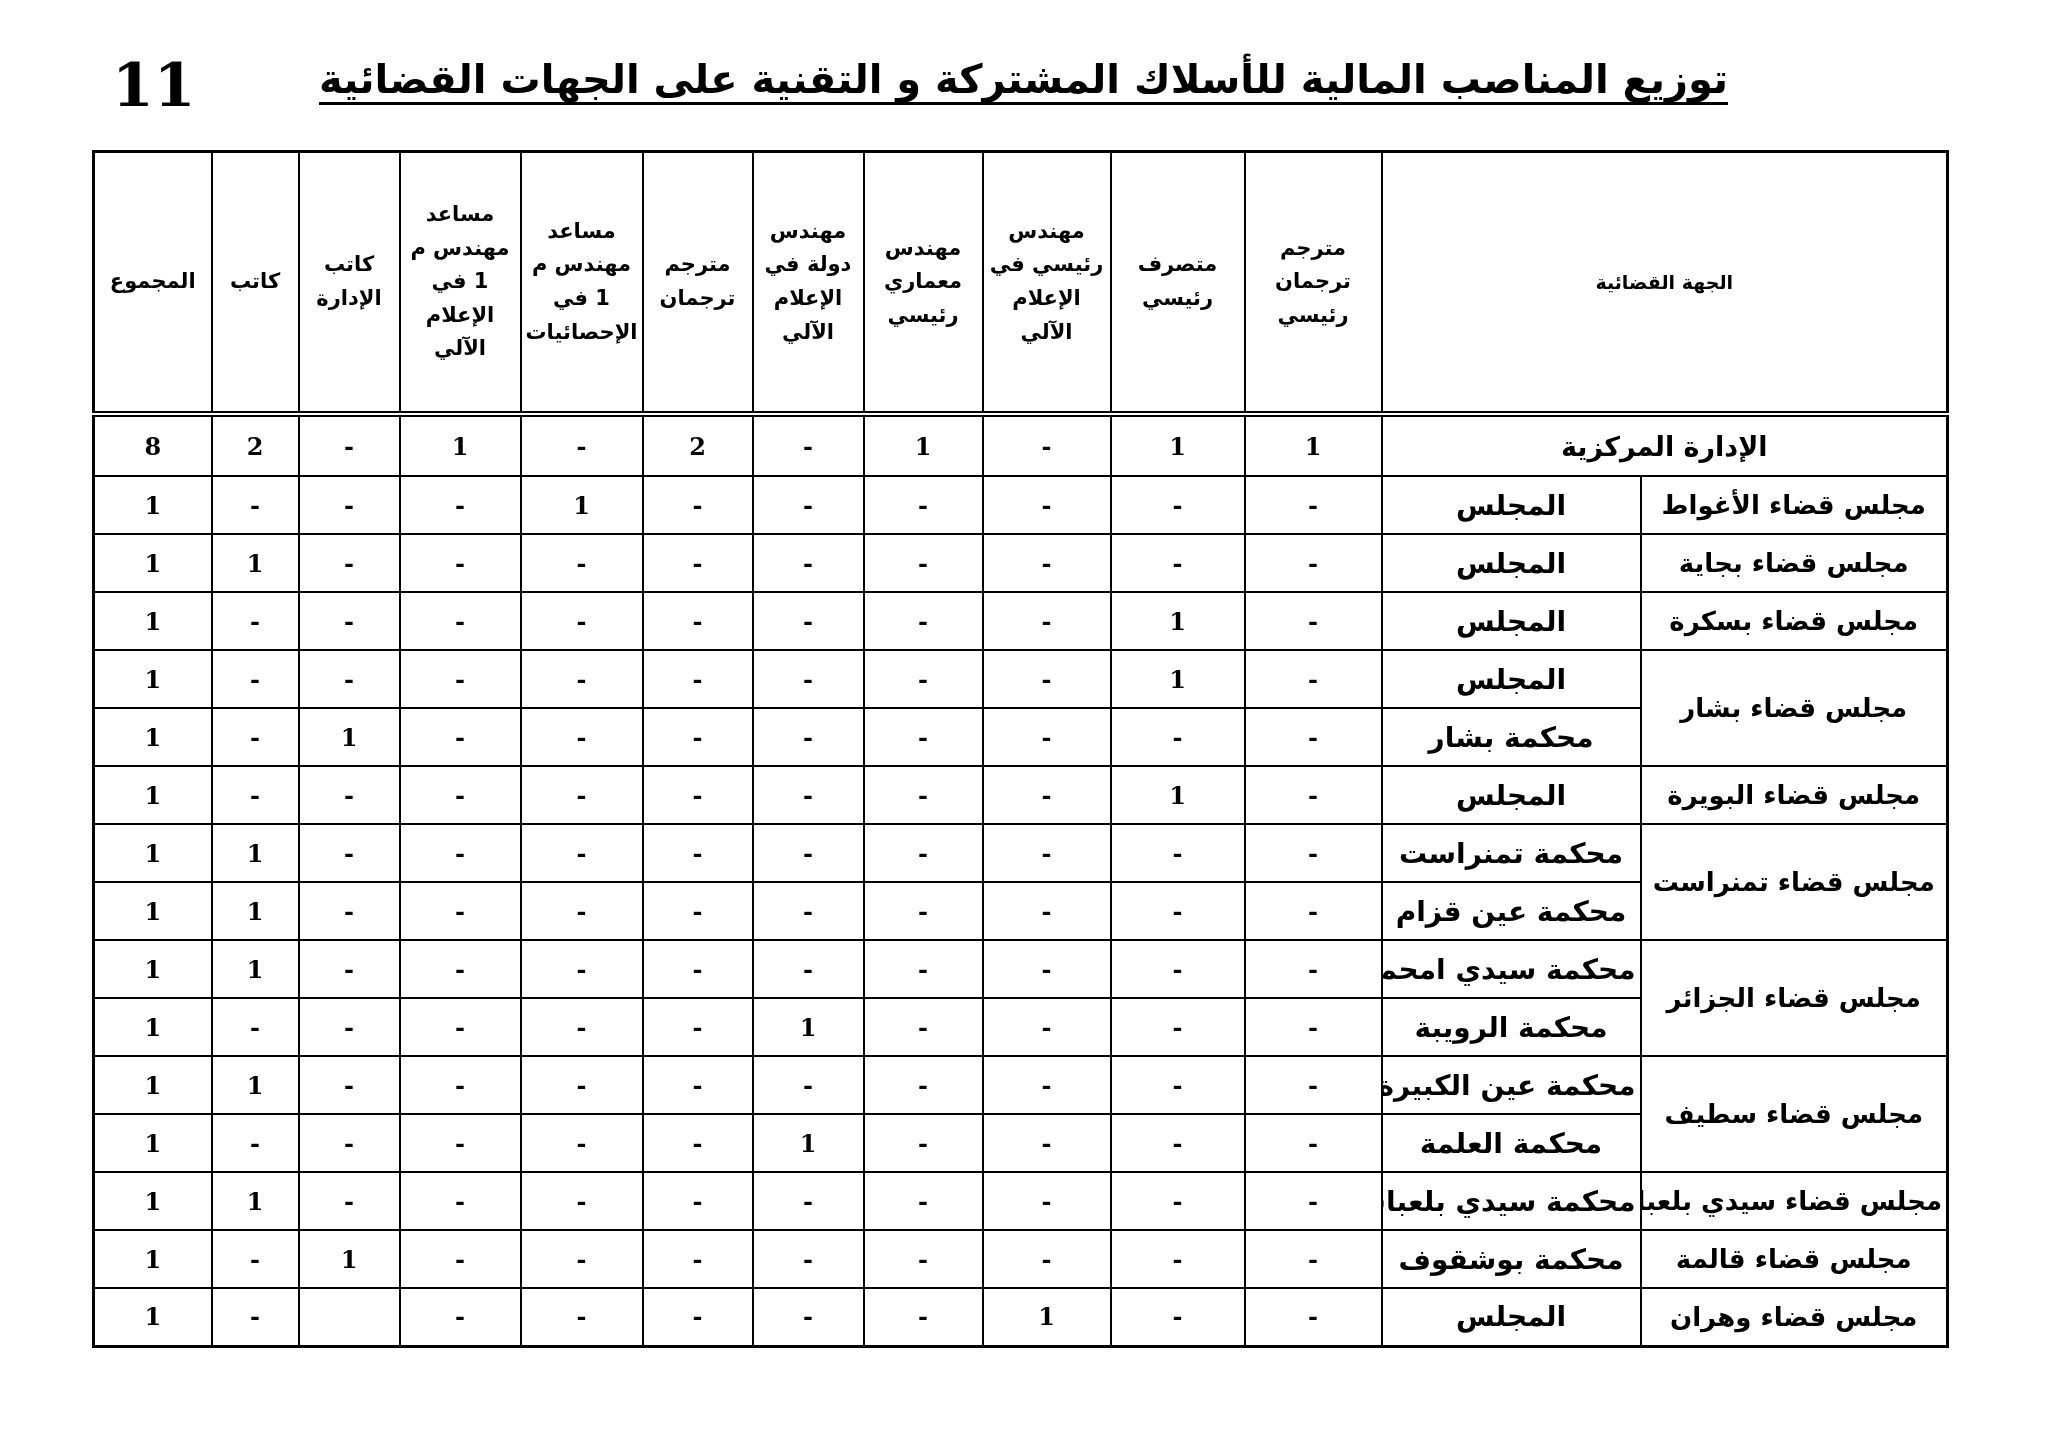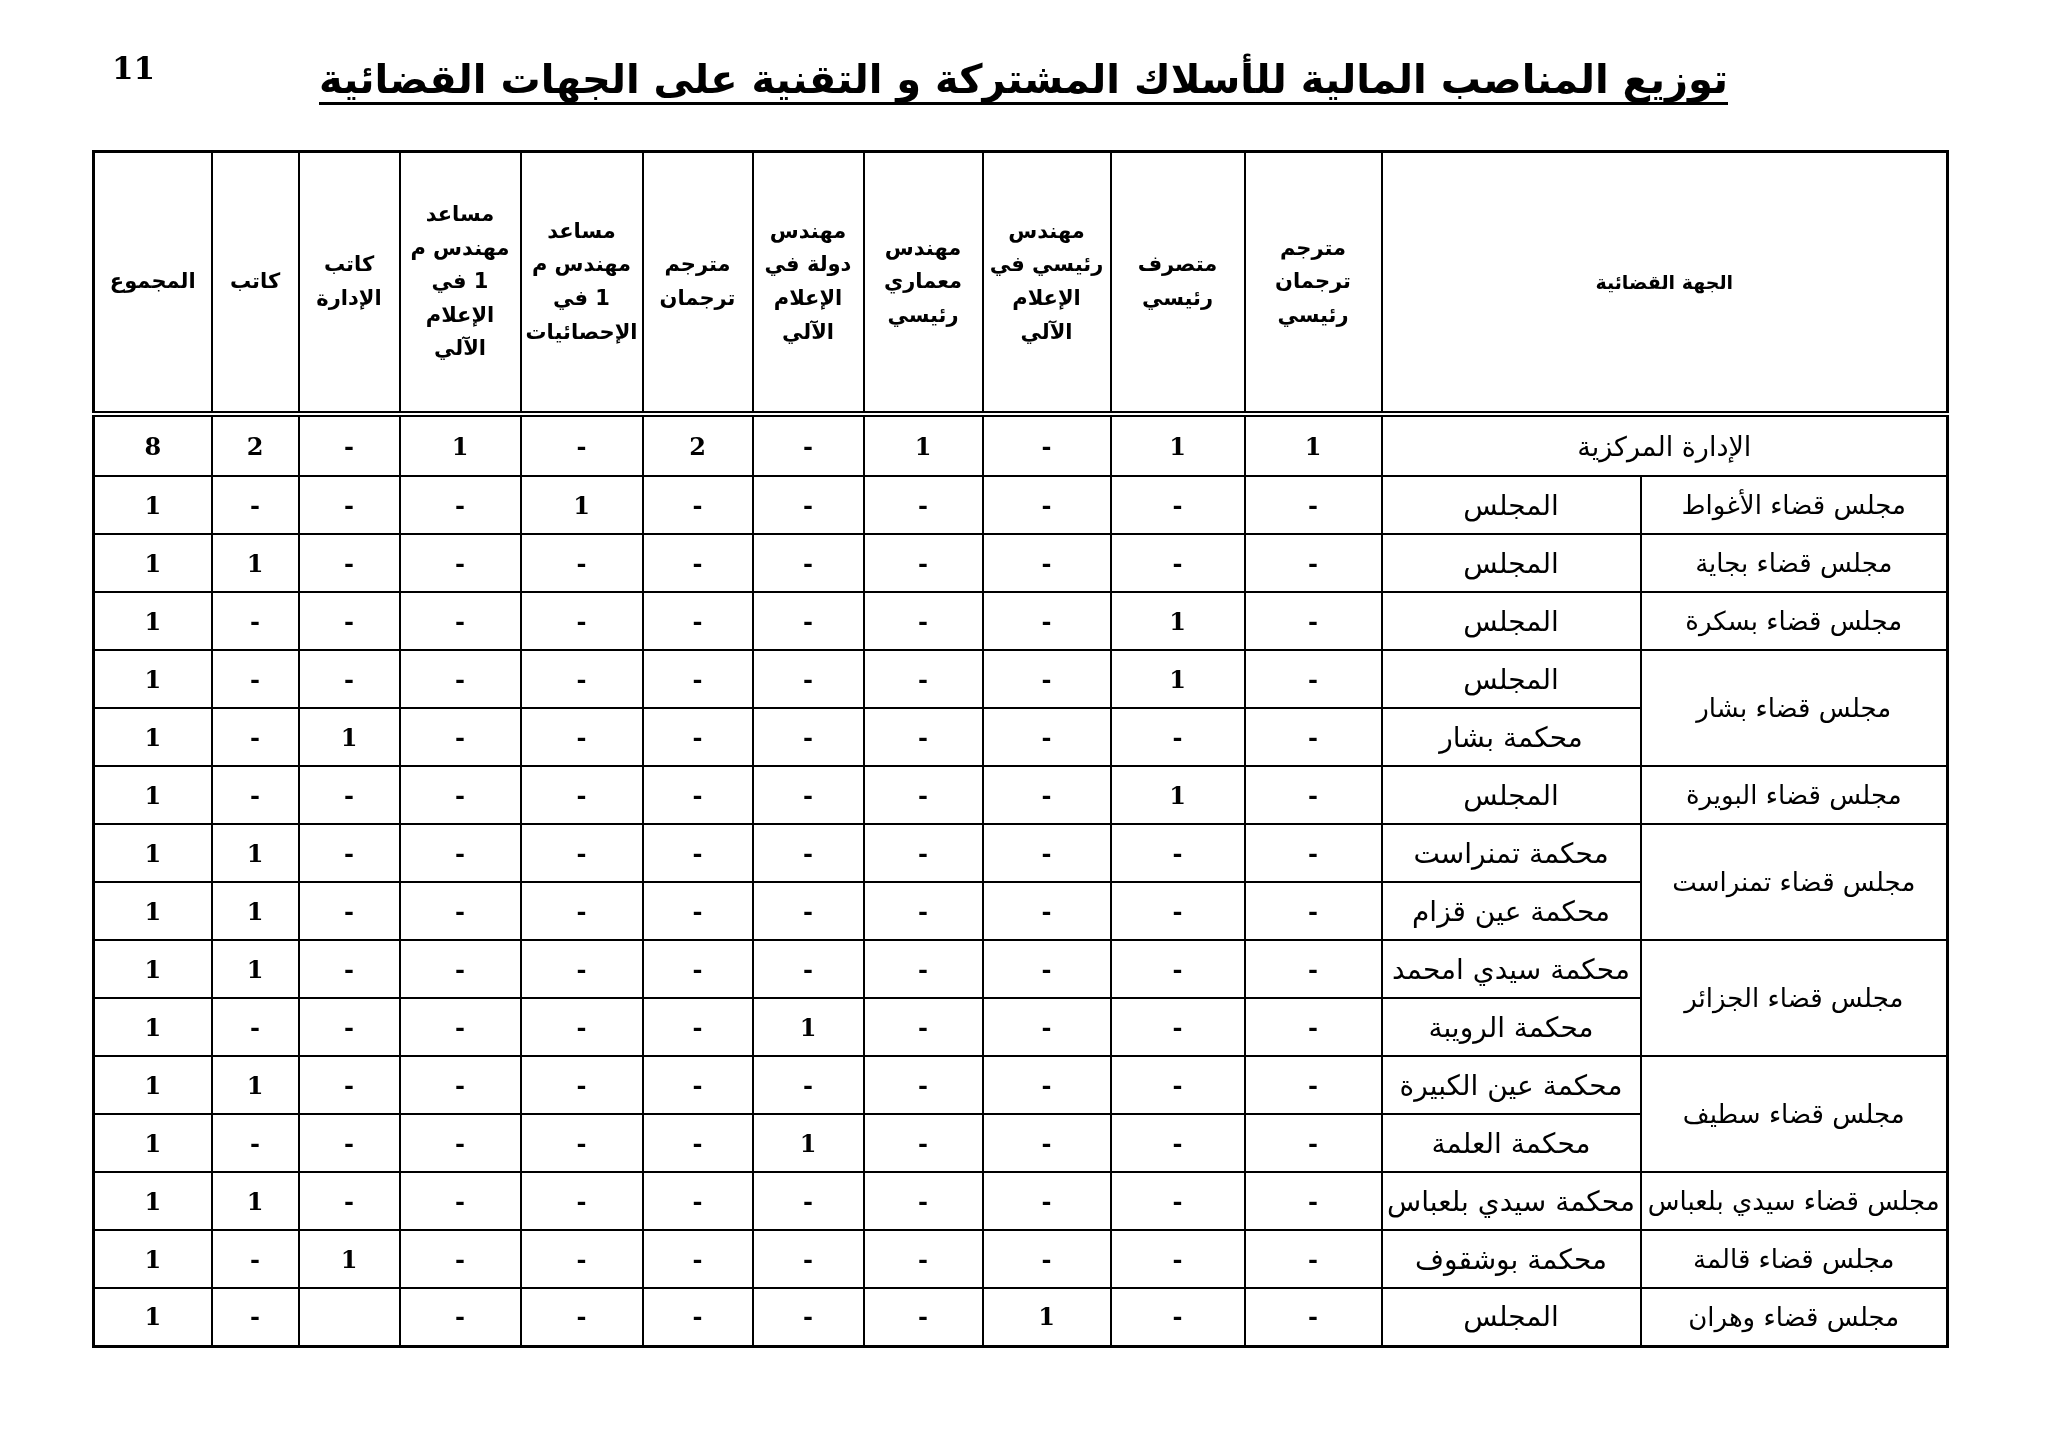--- a/index.html
+++ b/index.html
@@ -15,21 +15,21 @@
     color: #000;
     overflow: hidden;
   }
 
   
   .page-number {
     position: absolute;
     left: 112px;
     top: 50px;
     font-family: "DejaVu Serif", serif;
-    font-size: 31px;
+    font-size: 60px;
     font-weight: bold;
     direction: ltr;
   }
 
   
   .title-wrap {
     position: absolute;
     top: 56px;
     left: 0;
     width: 100%;
@@ -80,21 +80,21 @@
   tbody tr.central-row {
     height: 62px;
   }
   td.num {
     font-family: "DejaVu Serif", serif;
     font-size: 24px;
     font-weight: bold;
   }
   td.juris {
     font-size: 26px;
-    font-weight: normal;
+    font-weight: bold;
     white-space: nowrap;
     margin-left: 36px;
   }
   td.entity {
     font-size: 28px;
   }
   td.group {
     font-size: 26px;
     text-align: center;
   }

